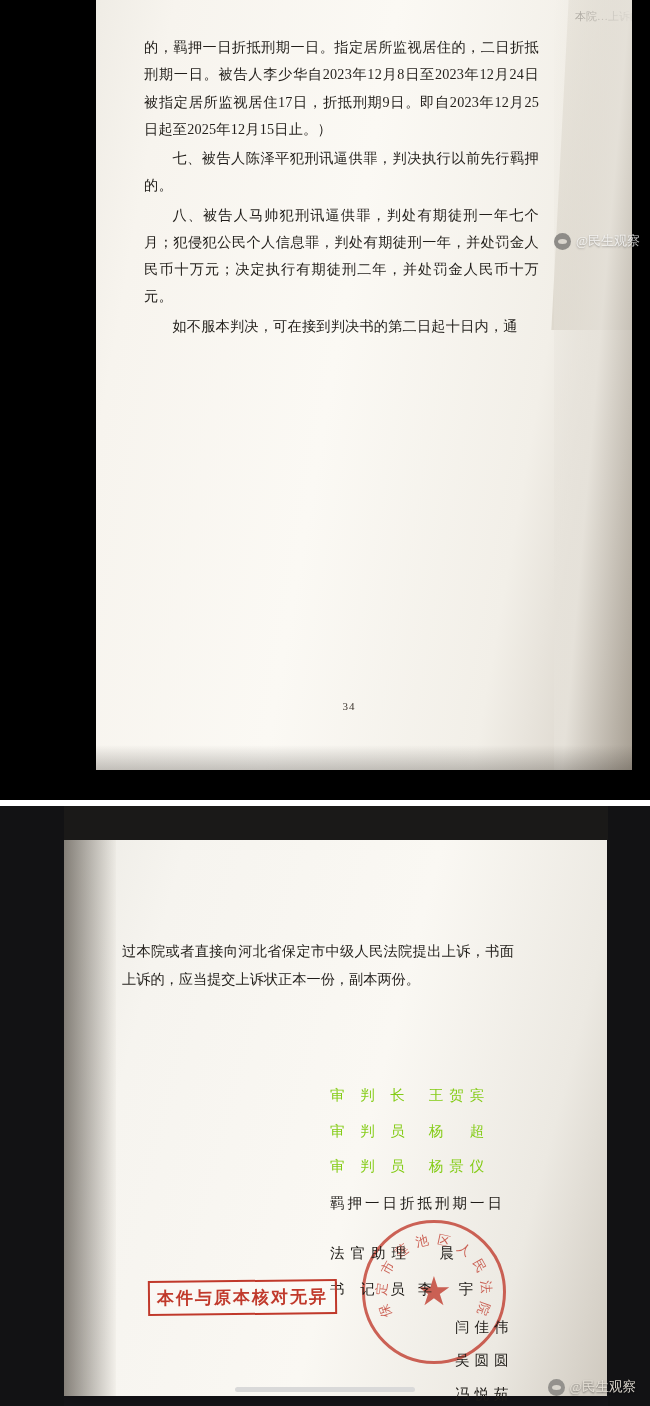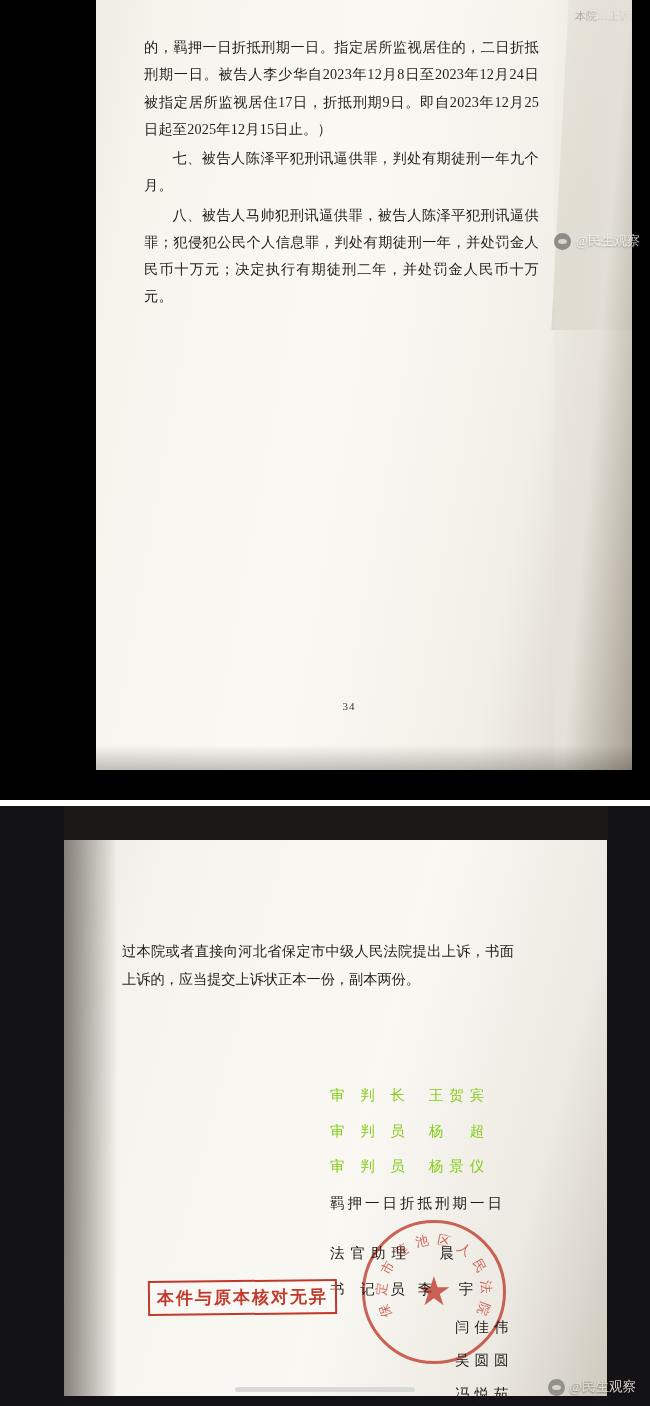--- a/index.html
+++ b/index.html
@@ -364,22 +364,23 @@
 
 <div class="page" id="photo-top">
   <div class="photo-bg"></div>
   <div class="book"></div>
   <div class="lean-page"></div>
   <div class="lean-page-text">本院…上诉的，</div>
   <div class="page-curl"></div>
 
   <div class="doc-text">
     <p>的，羁押一日折抵刑期一日。指定居所监视居住的，二日折抵刑期一日。被告人李少华自2023年12月8日至2023年12月24日被指定居所监视居住17日，折抵刑期9日。即自2023年12月25日起至2025年12月15日止。）</p>
-    <p class="ind">七、被告人陈泽平犯刑讯逼供罪，判处有期徒刑一年九个月。</p>
-    <p class="ind">八、被告人马帅犯刑讯逼供罪，被告人陈泽平犯刑讯逼供罪；犯侵犯公民个人信息罪，判处有期徒刑一年，并处罚金人民币十万元；决定执行有期徒刑二年，并处罚金人民币十万元。</p>
+    <p class="ind">七、被告人陈泽平犯刑讯逼供罪，判决执行以前先行羁押的。</p>
+    <p class="ind">八、被告人马帅犯刑讯逼供罪，判处有期徒刑一年七个月；犯侵犯公民个人信息罪，判处有期徒刑一年，并处罚金人民币十万元；决定执行有期徒刑二年，并处罚金人民币十万元。</p>
+    <p class="ind">如不服本判决，可在接到判决书的第二日起十日内，通</p>
   </div>
 
   <div class="page-number">34</div>
 
   <div class="bottom-shadow"></div>
   <div class="left-strip"></div>
   <div class="right-strip"></div>
   <div class="bottom-strip"></div>
 
   <div class="watermark-center">

